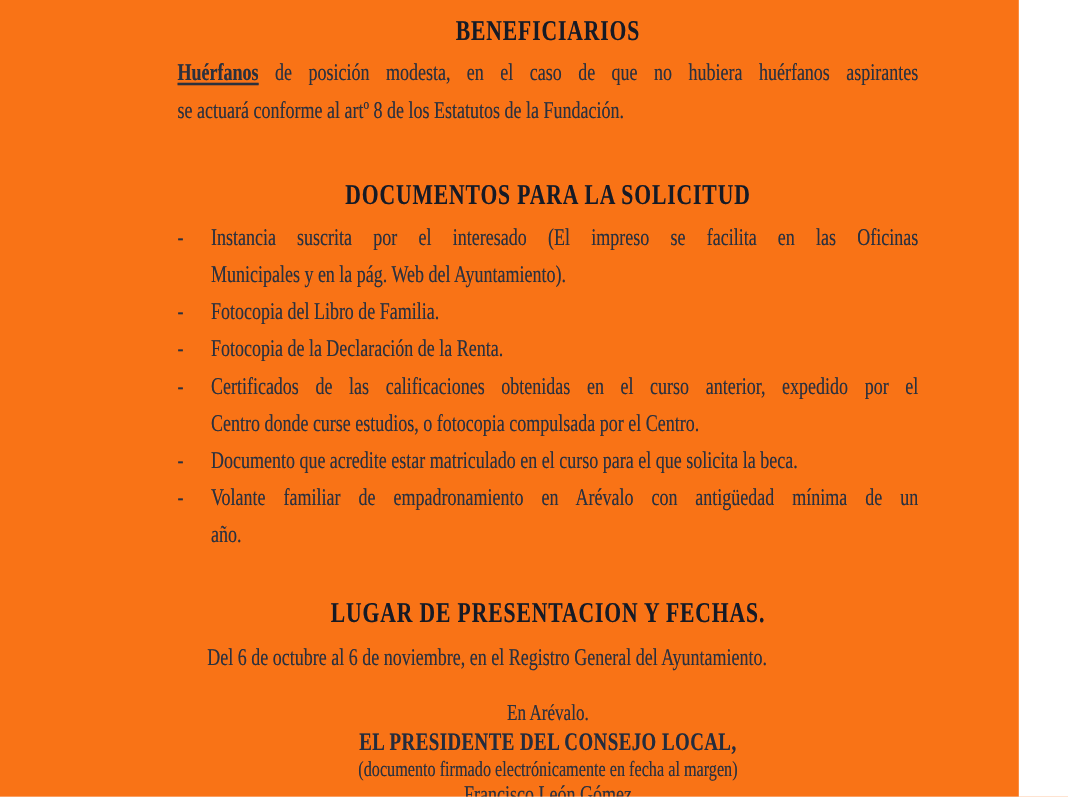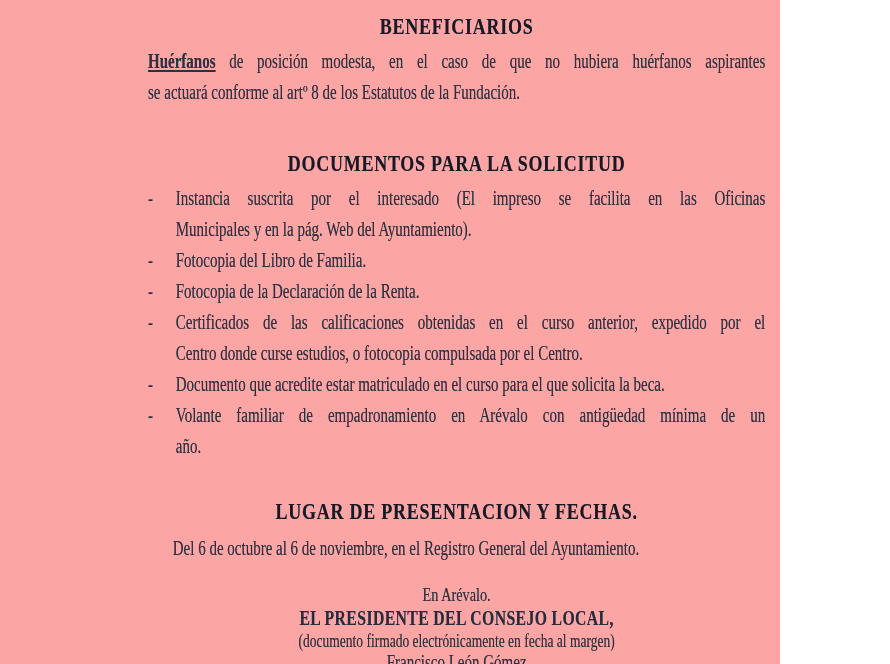--- a/index.html
+++ b/index.html
@@ -1,21 +1,21 @@
 <!DOCTYPE html>
 <html><head>
 <meta charset="utf-8">
 <style>
   html,body{margin:0;padding:0;}
   body{
     width:890px;height:664px;background:#ffffff;overflow:hidden;
     font-family:"Liberation Serif","DejaVu Serif",serif;
   }
   .page{
-    position:relative;width:780px;height:664px;background:#fca5a5;overflow:hidden;
+    position:relative;width:849px;height:664px;background:#f97316;overflow:hidden;
   }
   .content{
     position:absolute;left:148px;top:0;width:823px;height:664px;
     transform:scaleX(0.75);transform-origin:0 0;
     color:#2c313d;
     text-shadow:0 0 0.5px rgba(46,58,90,0.55);
   }
   .heading{
     position:absolute;left:0;width:100%;margin:0;text-align:center;
     font-weight:bold;font-size:24px;line-height:28px;letter-spacing:1px;

